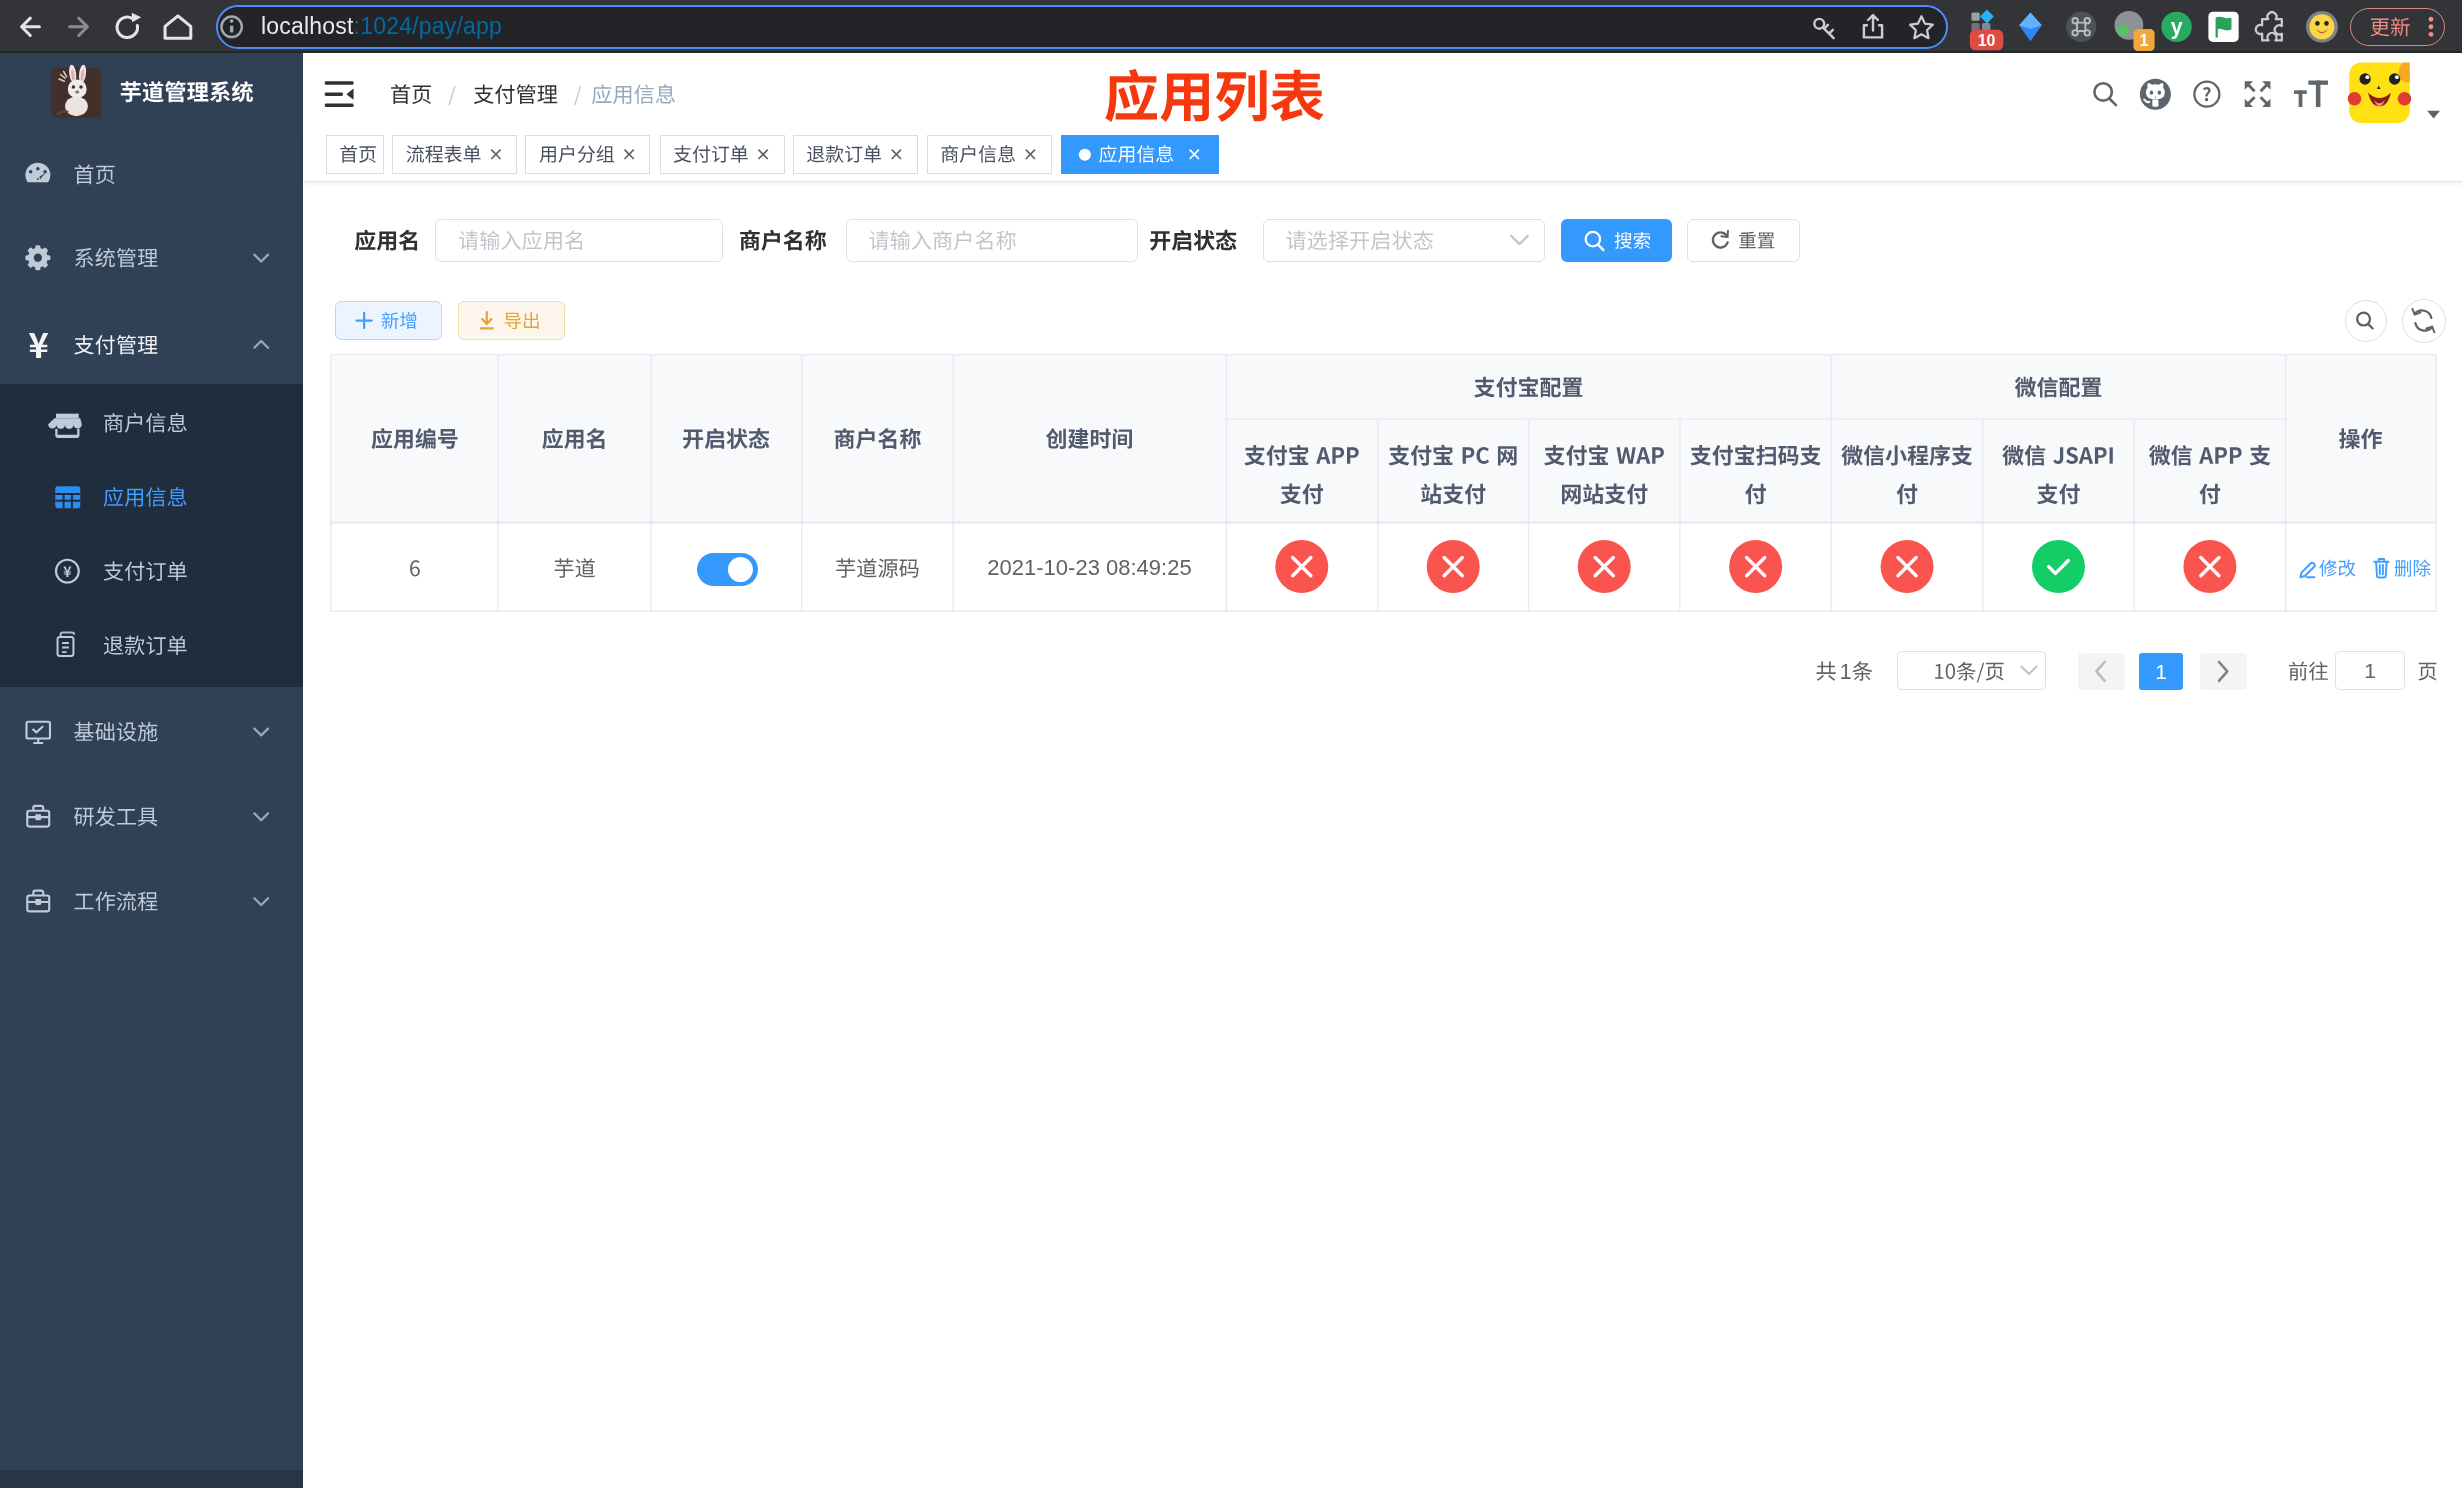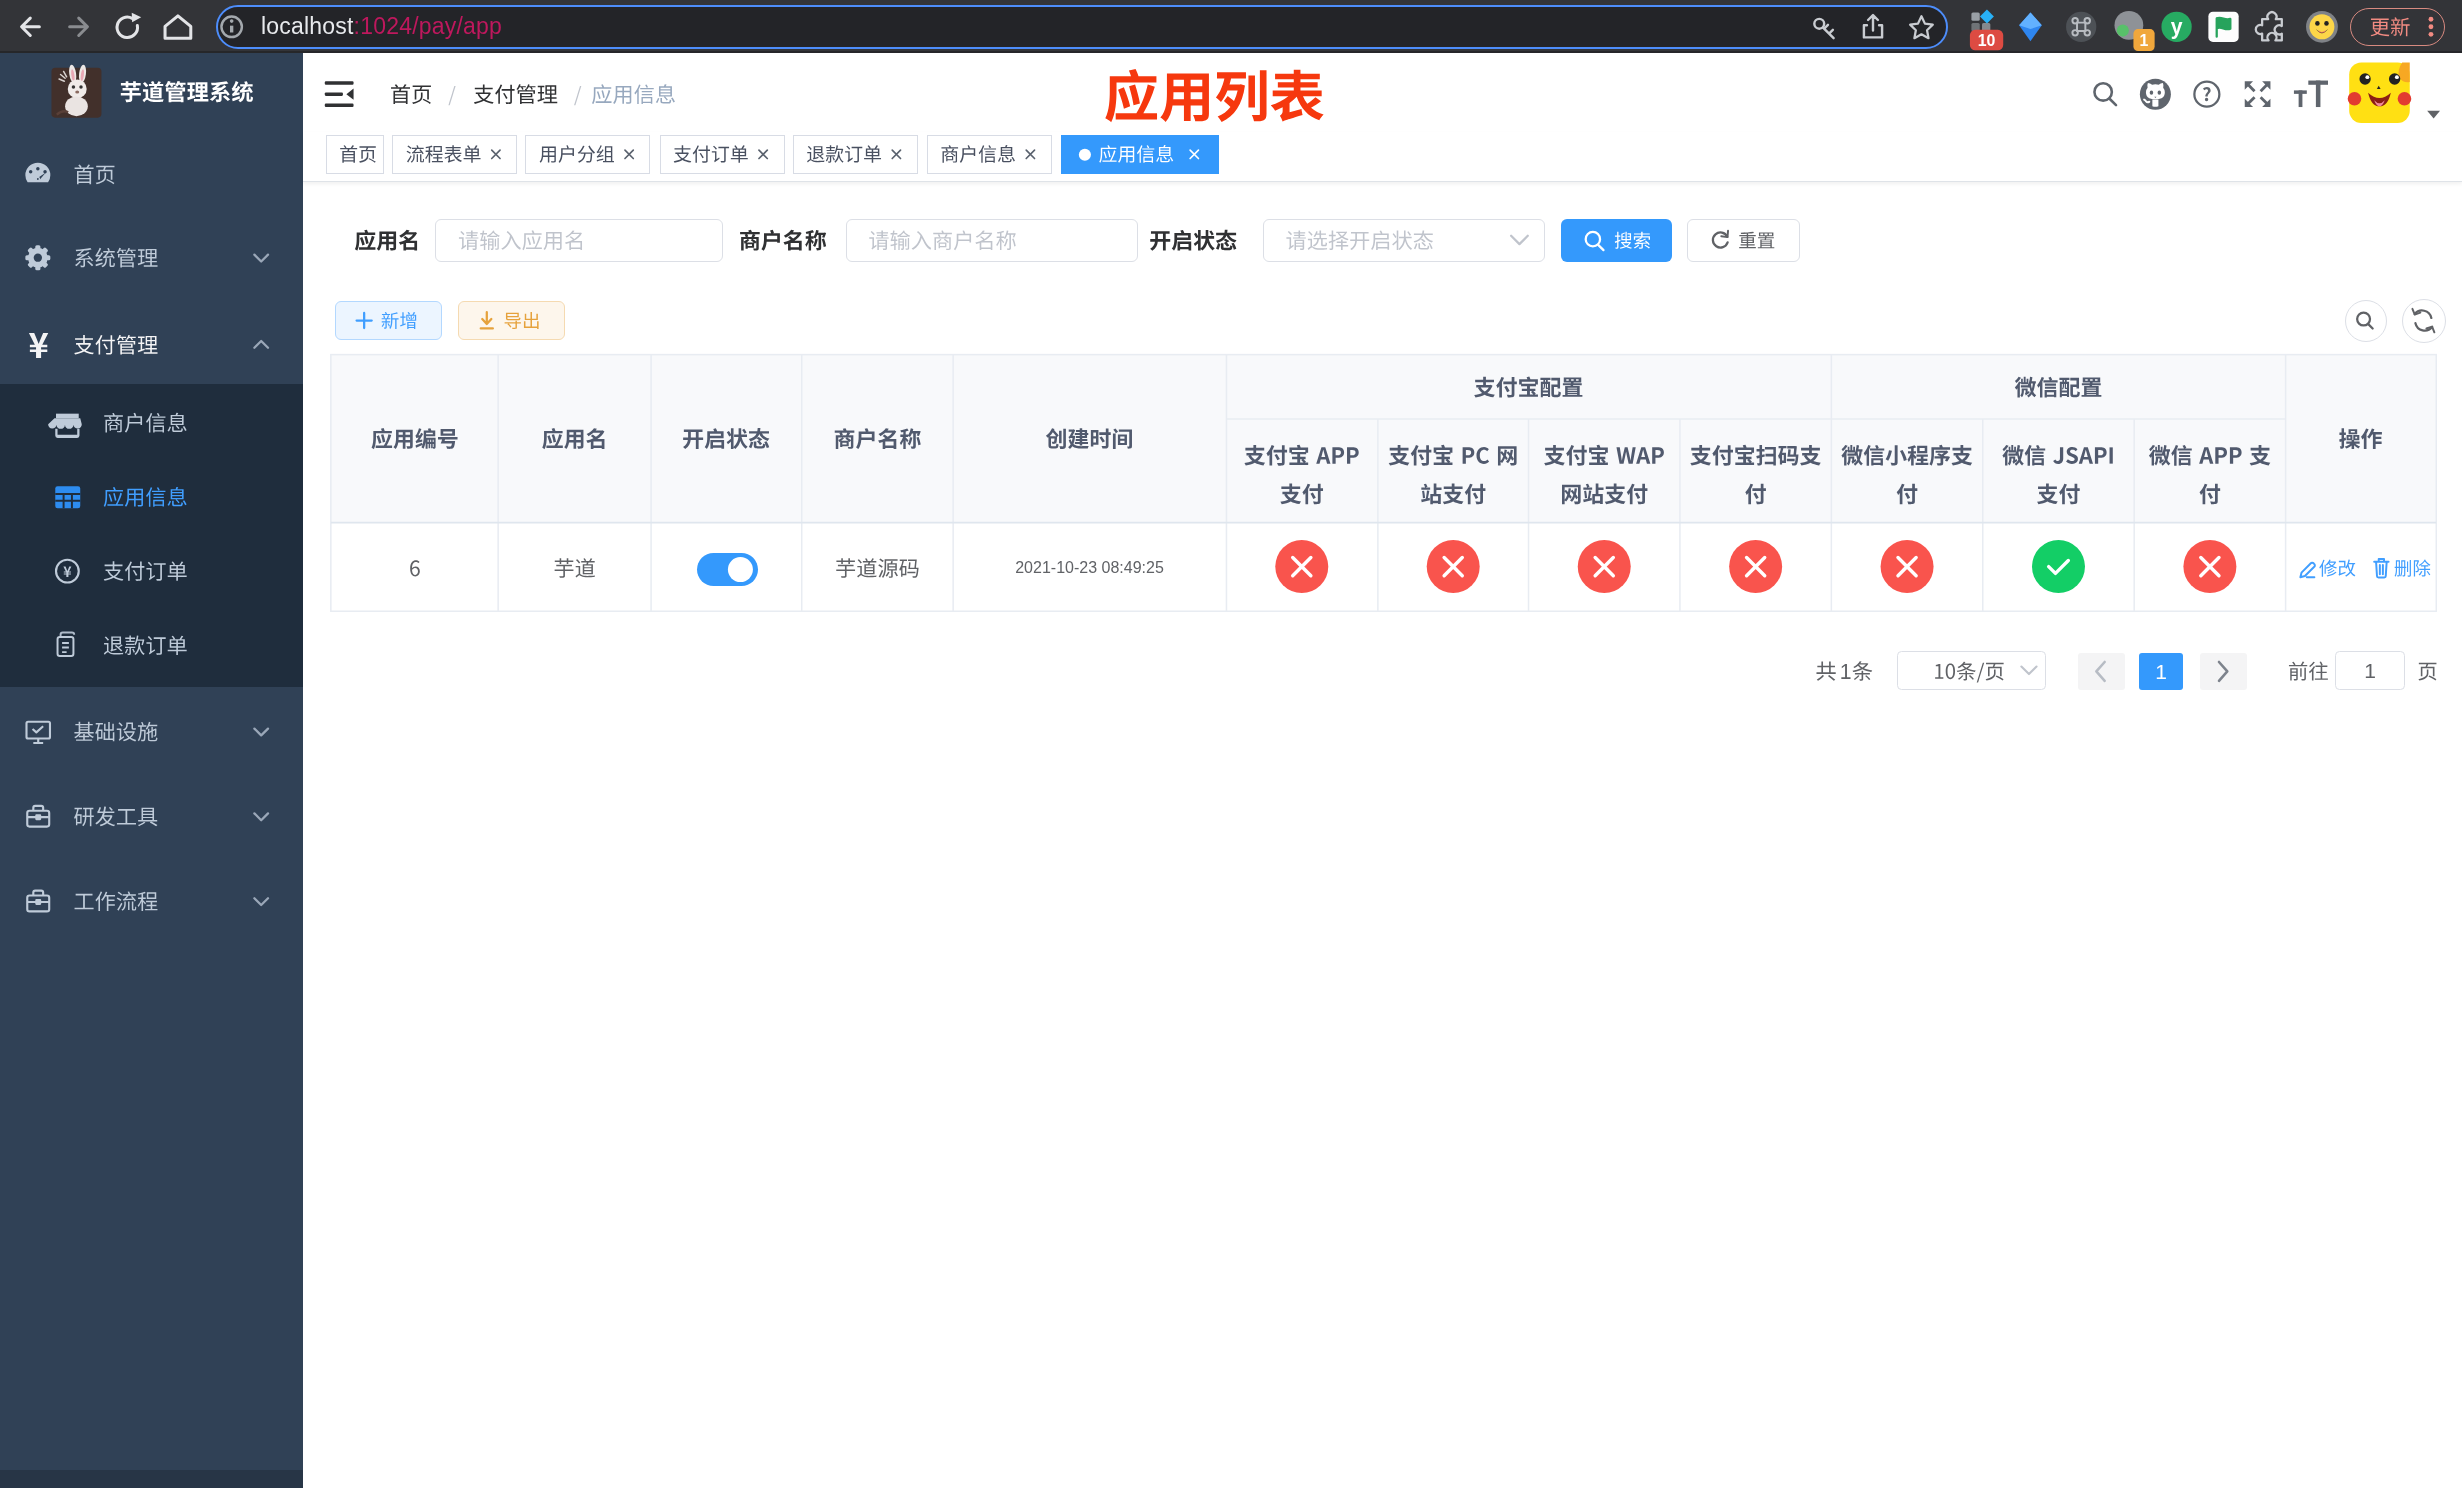--- a/index.html
+++ b/index.html
@@ -1,19 +1,19 @@
 <!DOCTYPE html>
 <html style="font-size:12px"><head><meta charset="utf-8"><style>
 *{margin:0;padding:0}
 html,body{width:2462px;height:1489px;overflow:hidden;background:#fff}
 </style></head><body>
 <div style="position:absolute;left:0;top:0;width:2462px;height:54px;background:#333438"></div>
 <div style="position:absolute;left:0;top:51px;width:2462px;height:2.3px;background:#26272a"></div>
 <div style="position:absolute;left:216px;top:5.3px;width:1732px;height:44px;border-radius:22px;background:#232428;border:2.7px solid #4d8dfb;box-sizing:border-box"></div>
-<div style="position:absolute;left:261px;top:0px;height:53px;line-height:53px;font-family:'Liberation Sans',sans-serif;font-size:23px;color:#e8eaed;letter-spacing:0.2px">localhost<span style="color:#be185d">:1024/pay/app</span></div>
+<div style="position:absolute;left:261px;top:0px;height:53px;line-height:53px;font-family:'Liberation Sans',sans-serif;font-size:23px;color:#e8eaed;letter-spacing:0.2px">localhost<span style="color:#0369a1">:1024/pay/app</span></div>
 <div style="position:absolute;left:2350px;top:7.6px;width:95px;height:38px;border-radius:19px;border:1.9px solid #d88a80;box-sizing:border-box"></div>
 <div style="position:absolute;left:0;top:53px;width:303px;height:1436px;background:#304156"></div>
 <div style="position:absolute;left:0;top:384px;width:303px;height:303px;background:#1f2d3d"></div>
 <div style="position:absolute;left:0;top:1470px;width:303px;height:18px;background:#273546"></div>
 <div style="position:absolute;left:303px;top:53px;width:2159px;height:79px;background:#fff;border-bottom:0.8px solid #e6eaf0"></div>
 <div style="position:absolute;left:303px;top:132px;width:2159px;height:49px;background:#fff;border-bottom:0.8px solid #dfe3e8;box-shadow:0 1.5px 3.8px rgba(0,0,0,.06)"></div>
 <div style="position:absolute;left:326px;top:135px;width:58px;height:39px;background:#fff;border:1.5px solid #d8dce5;box-sizing:border-box"></div>
 <div style="position:absolute;left:392px;top:135px;width:125px;height:39px;background:#fff;border:1.5px solid #d8dce5;box-sizing:border-box"></div>
 <div style="position:absolute;left:525px;top:135px;width:125px;height:39px;background:#fff;border:1.5px solid #d8dce5;box-sizing:border-box"></div>
 <div style="position:absolute;left:660px;top:135px;width:125px;height:39px;background:#fff;border:1.5px solid #d8dce5;box-sizing:border-box"></div>
@@ -24,21 +24,21 @@
 <div style="position:absolute;left:846px;top:219px;width:292px;height:43px;background:#fff;border:1.5px solid #dcdfe6;border-radius:6px;box-sizing:border-box"></div>
 <div style="position:absolute;left:1263px;top:219px;width:282px;height:43px;background:#fff;border:1.5px solid #dcdfe6;border-radius:6px;box-sizing:border-box"></div>
 <div style="position:absolute;left:1561px;top:219px;width:111px;height:43px;background:#3499fc;border-radius:6px"></div>
 <div style="position:absolute;left:1687px;top:219px;width:113px;height:43px;background:#fff;border:1.5px solid #dcdfe6;border-radius:6px;box-sizing:border-box"></div>
 <div style="position:absolute;left:335px;top:301px;width:107px;height:39px;background:#ecf5ff;border:1.5px solid #b3d8ff;border-radius:6px;box-sizing:border-box"></div>
 <div style="position:absolute;left:458px;top:301px;width:107px;height:39px;background:#fdf6ec;border:1.5px solid #f5dab1;border-radius:6px;box-sizing:border-box"></div>
 <div style="position:absolute;left:2345px;top:300px;width:42px;height:42px;border:1.5px solid #dcdfe6;border-radius:50%;box-sizing:border-box"></div>
 <div style="position:absolute;left:2402px;top:299px;width:44px;height:44px;border:1.5px solid #dcdfe6;border-radius:50%;box-sizing:border-box"></div>
 <div style="position:absolute;left:331px;top:354px;width:2106px;height:168px;background:#f8f9fb"></div>
 <div style="position:absolute;left:697px;top:553px;width:61px;height:33px;border-radius:16.7px;background:#3499fc"></div>
-<div style="position:absolute;left:953px;top:547px;width:273px;height:42px;line-height:42px;text-align:center;font-family:'Liberation Sans',sans-serif;font-size:16px;color:#606266">2021-10-23 08:49:25</div>
+<div style="position:absolute;left:953px;top:547px;width:273px;height:42px;line-height:42px;text-align:center;font-family:'Liberation Sans',sans-serif;font-size:22px;color:#606266">2021-10-23 08:49:25</div>
 <div style="position:absolute;left:1897px;top:651px;width:149px;height:39px;background:#fff;border:1.5px solid #dcdfe6;border-radius:4.5px;box-sizing:border-box"></div>
 <div style="position:absolute;left:2078px;top:653px;width:47px;height:37px;background:#f4f4f5;border-radius:3px"></div>
 <div style="position:absolute;left:2139px;top:653px;width:44px;height:37px;background:#3499fc;border-radius:3px"></div>
 <div style="position:absolute;left:2139px;top:653px;width:44px;height:37px;line-height:37px;text-align:center;font-family:'Liberation Sans',sans-serif;font-size:21px;color:#fff">1</div>
 <div style="position:absolute;left:2200px;top:653px;width:47px;height:37px;background:#f4f4f5;border-radius:3px"></div>
 <div style="position:absolute;left:2335px;top:651px;width:70px;height:39px;background:#fff;border:1.5px solid #dcdfe6;border-radius:4.5px;box-sizing:border-box"></div>
 <div style="position:absolute;left:2335px;top:651px;width:70px;height:39px;line-height:39px;text-align:center;font-family:'Liberation Sans',sans-serif;font-size:21px;color:#606266">1</div>
 <svg width="2462" height="1489" viewBox="0 0 3252 1966" style="position:absolute;left:0;top:0;pointer-events:none">
 <defs>
       <path id="g0" d="M252 -238 188 -212C222 -154 264 -108 313 -71C252 -36 166 -7 47 15C63 32 83 64 92 81C222 53 315 16 382 -28C520 45 704 68 937 77C941 52 955 20 969 3C745 -3 572 -18 443 -76C495 -127 522 -185 534 -247H873V-634H545V-719H935V-787H65V-719H467V-634H156V-247H455C443 -199 420 -154 374 -114C326 -146 285 -186 252 -238ZM228 -411H467V-371C467 -350 467 -329 465 -309H228ZM543 -309C544 -329 545 -349 545 -370V-411H798V-309ZM228 -571H467V-471H228ZM545 -571H798V-471H545Z"></path>

